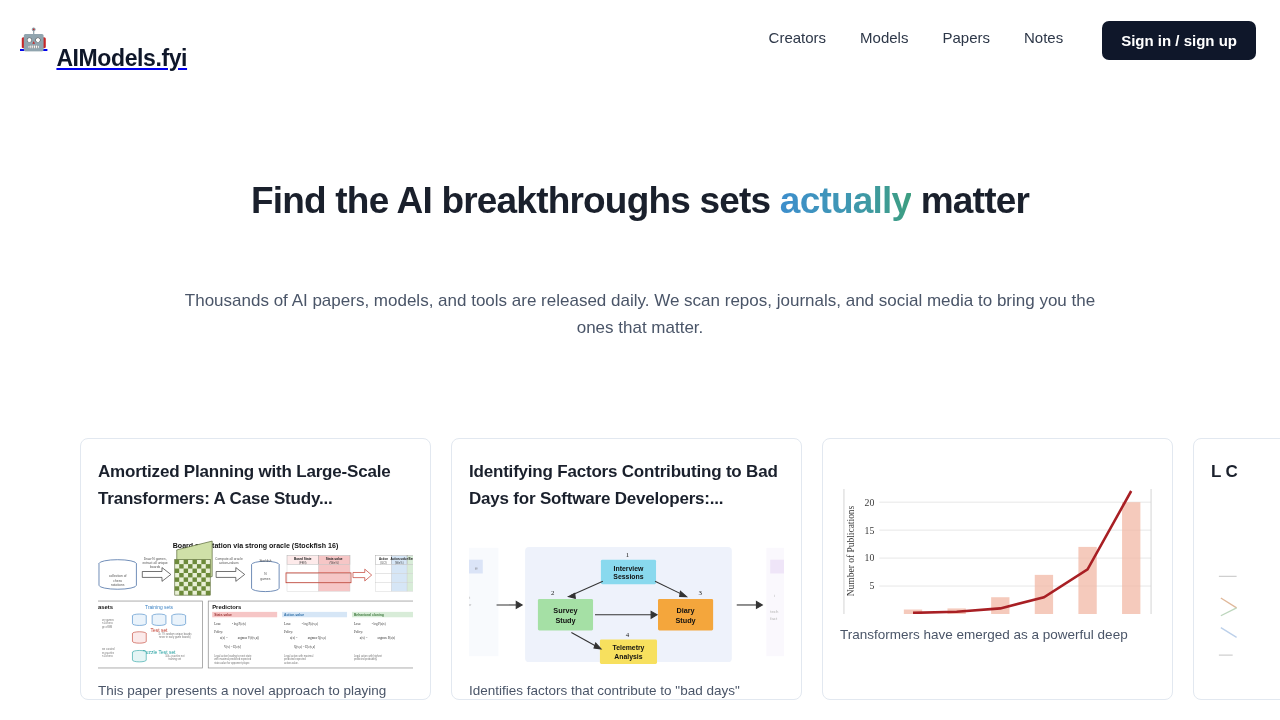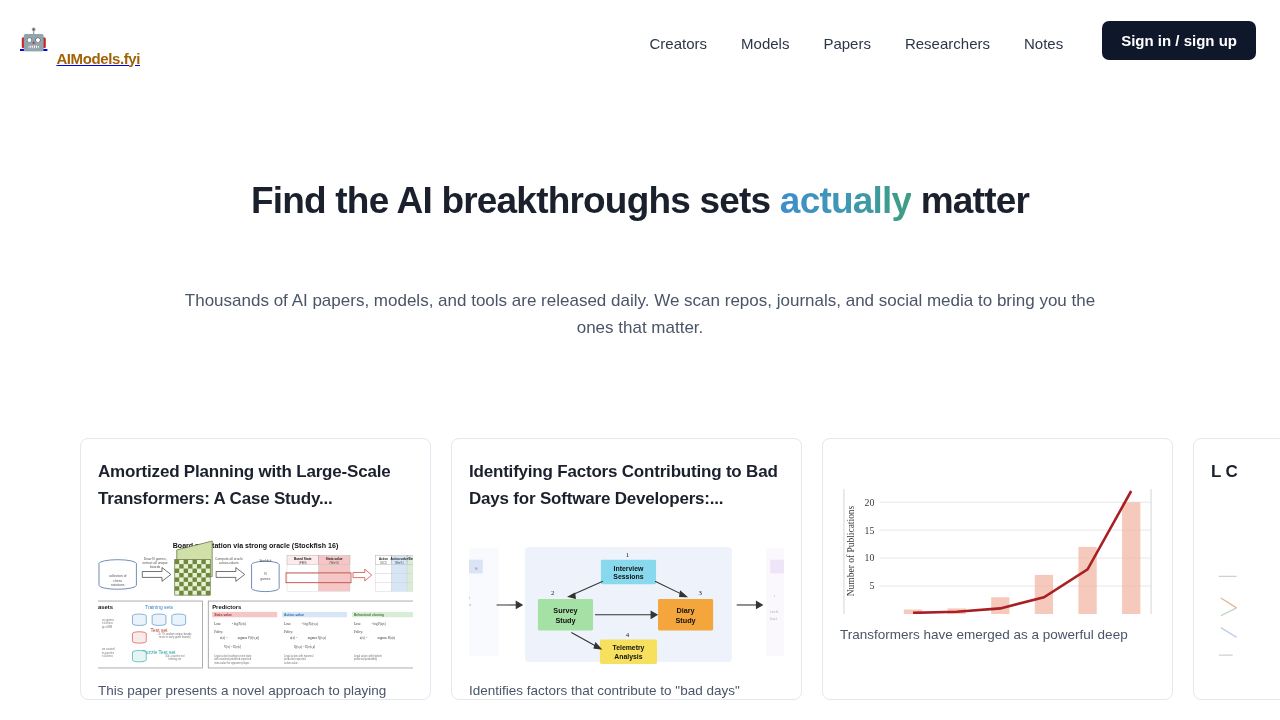--- a/index.html
+++ b/index.html
@@ -15,25 +15,25 @@
   .header {
     height:80px;
     display:flex;
     align-items:center;
     padding:0 24px 0 20px;
     background:#fff;
   }
   .brand { display:flex; align-items:center; gap:9px; }
   .brand-emoji { font-size:22px; line-height:1; }
   .brand-name {
-    font-size:15px; font-weight:bold; letter-spacing:-0.4px; color:#a16207;margin-top:36px;
+    font-size:23px; font-weight:bold; letter-spacing:-0.4px; color:#0f172a;margin-top:36px;
   }
   .nav {
     margin-left:auto;
-    display:flex; align-items:flex-end; gap:0;
+    display:flex; align-items:flex-start; gap:0;
   }
   .nav-link {
     font-size:15px; color:#2d3748; text-decoration:none;
     padding:8px 17px; white-space:nowrap;
   }
   .signin-btn {
     margin-left:22px;
     background:#0f172a; color:#fff;
     font-size:15px; font-weight:bold;
     border:none; border-radius:7px;
@@ -112,21 +112,20 @@
 <div class="header">
   <a class="brand" href="#">
     <span class="brand-emoji">🤖</span>
     <span class="brand-name">AIModels.fyi</span>
   </a>
 
   <nav class="nav">
     <a class="nav-link" href="#">Creators</a>
     <a class="nav-link" href="#">Models</a>
     <a class="nav-link" href="#">Papers</a>
-    <a class="nav-link" href="#">Researchers</a>
     <a class="nav-link" href="#">Notes</a>
     <button class="signin-btn">Sign in / sign up</button>
   </nav>
 </div>
 
 <div class="hero">
   <h1 class="hero-title"><span>Find the AI breakthroughs sets </span><span class="grad">actually</span><span> matter</span></h1>
   <p class="hero-sub">Thousands of AI papers, models, and tools are released daily. We scan repos, journals, and social media to bring you the ones that matter.</p>
 </div>
 

